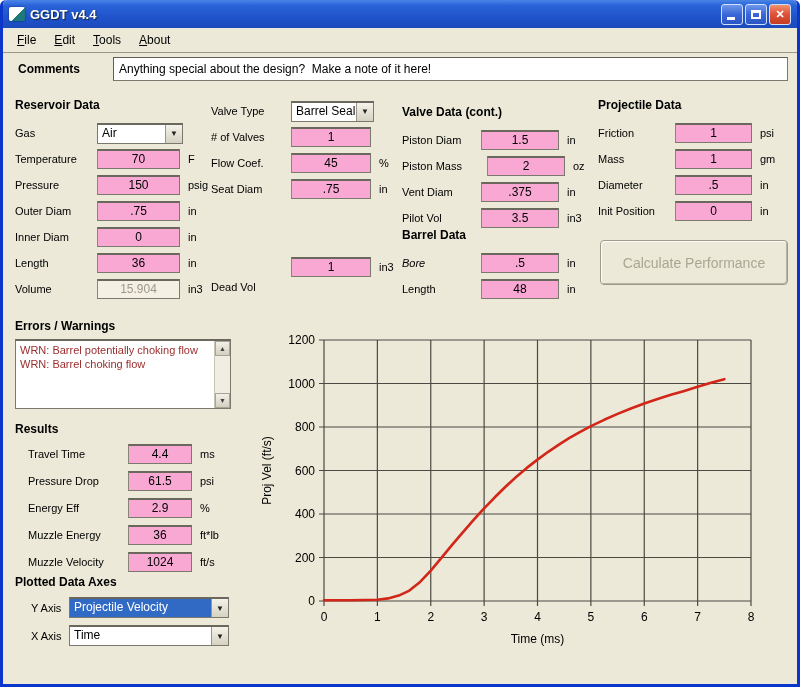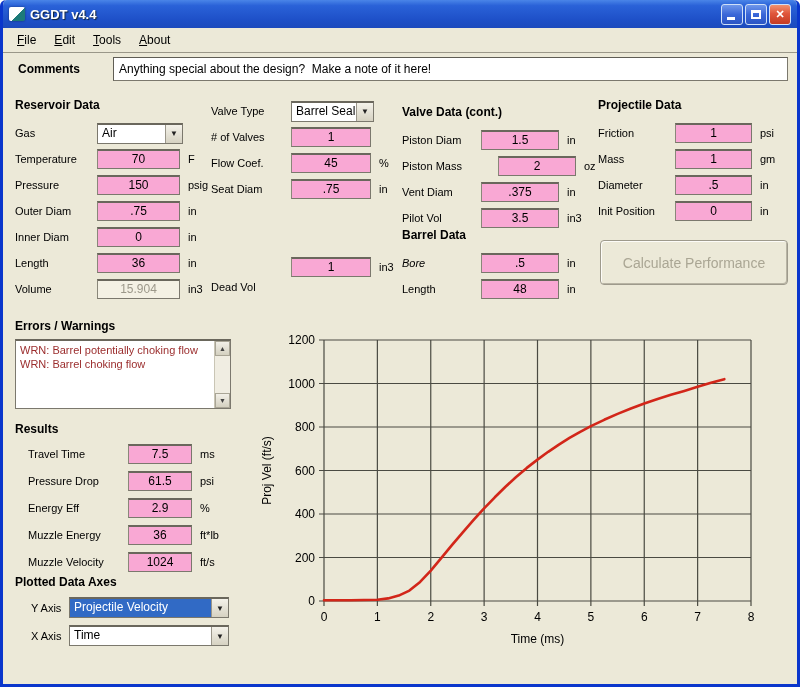--- a/index.html
+++ b/index.html
@@ -209,21 +209,21 @@
         </div>
       </div>
       <div class="group" style="left: 399px; top: 105px;">
         <div class="heading">Valve Data (cont.)</div>
         <div class="frow">
           <span class="flabel" style="width: 79px;">Piston Diam</span>
           <div class="tfield" style="width: 78px;">1.5</div>
           <span class="funit">in</span>
         </div>
         <div class="frow">
-          <span class="flabel" style="width: 96px;">Piston Mass</span>
+          <span class="flabel" style="width: 85px;">Piston Mass</span>
           <div class="tfield" style="width: 78px;">2</div>
           <span class="funit">oz</span>
         </div>
         <div class="frow">
           <span class="flabel" style="width: 79px;">Vent Diam</span>
           <div class="tfield" style="width: 78px;">.375</div>
           <span class="funit">in</span>
         </div>
         <div class="frow">
           <span class="flabel" style="width: 79px;">Pilot Vol</span>
@@ -280,21 +280,21 @@
     <div class="vscroll">
       <div class="scroll-btn">▲</div>
       <div class="scroll-btn">▼</div>
     </div>
   </div>
 
   <div class="heading" style="position:absolute; left:12px; top:422px;">Results</div>
   <div id="results-host">
       <div class="frow" style="position: absolute; left: 25px; top: 441px;">
         <span class="flabel" style="width: 100px;">Travel Time</span>
-        <div class="tfield" style="width: 64px;">7.5</div>
+        <div class="tfield" style="width: 64px;">4.4</div>
         <span class="funit">ms</span>
       </div>
       <div class="frow" style="position: absolute; left: 25px; top: 468px;">
         <span class="flabel" style="width: 100px;">Pressure Drop</span>
         <div class="tfield" style="width: 64px;">61.5</div>
         <span class="funit">psi</span>
       </div>
       <div class="frow" style="position: absolute; left: 25px; top: 495px;">
         <span class="flabel" style="width: 100px;">Energy Eff</span>
         <div class="tfield" style="width: 64px;">2.9</div>

